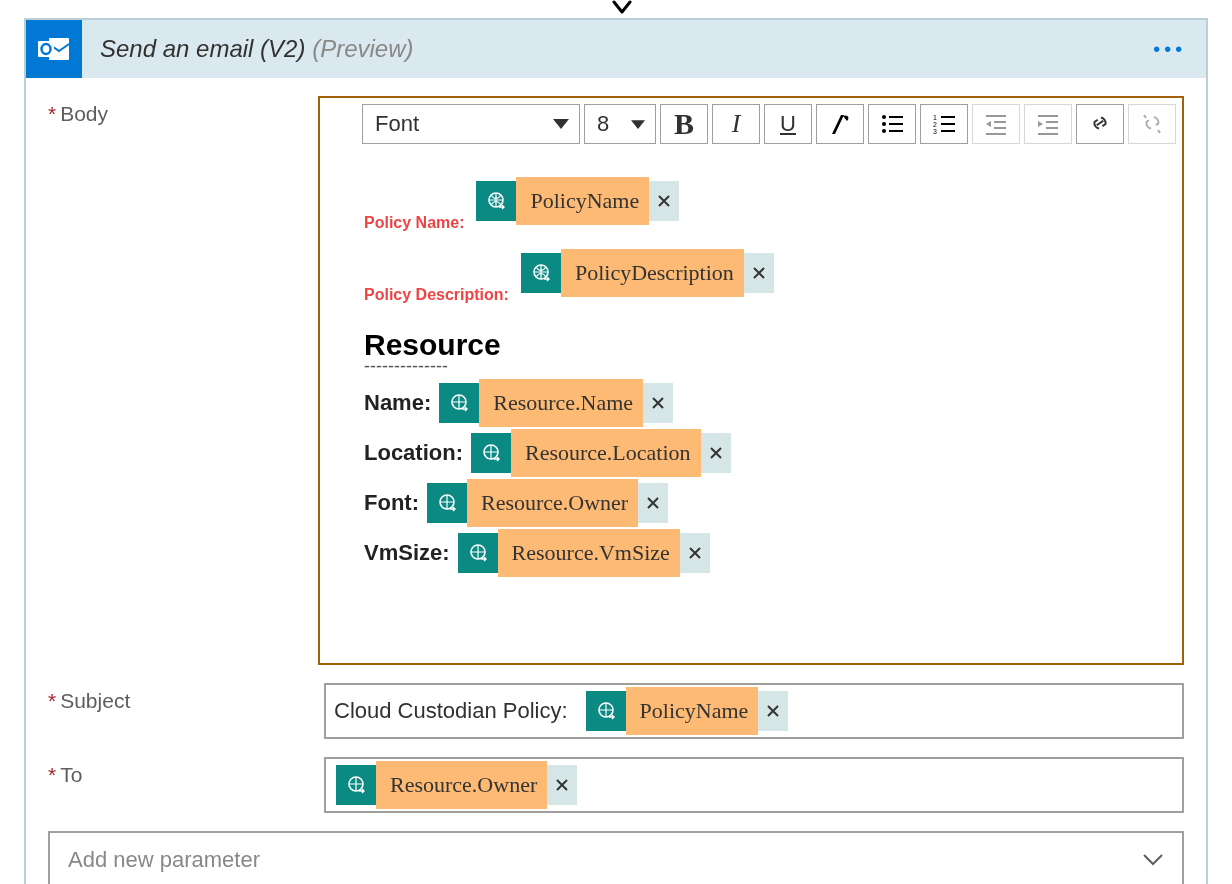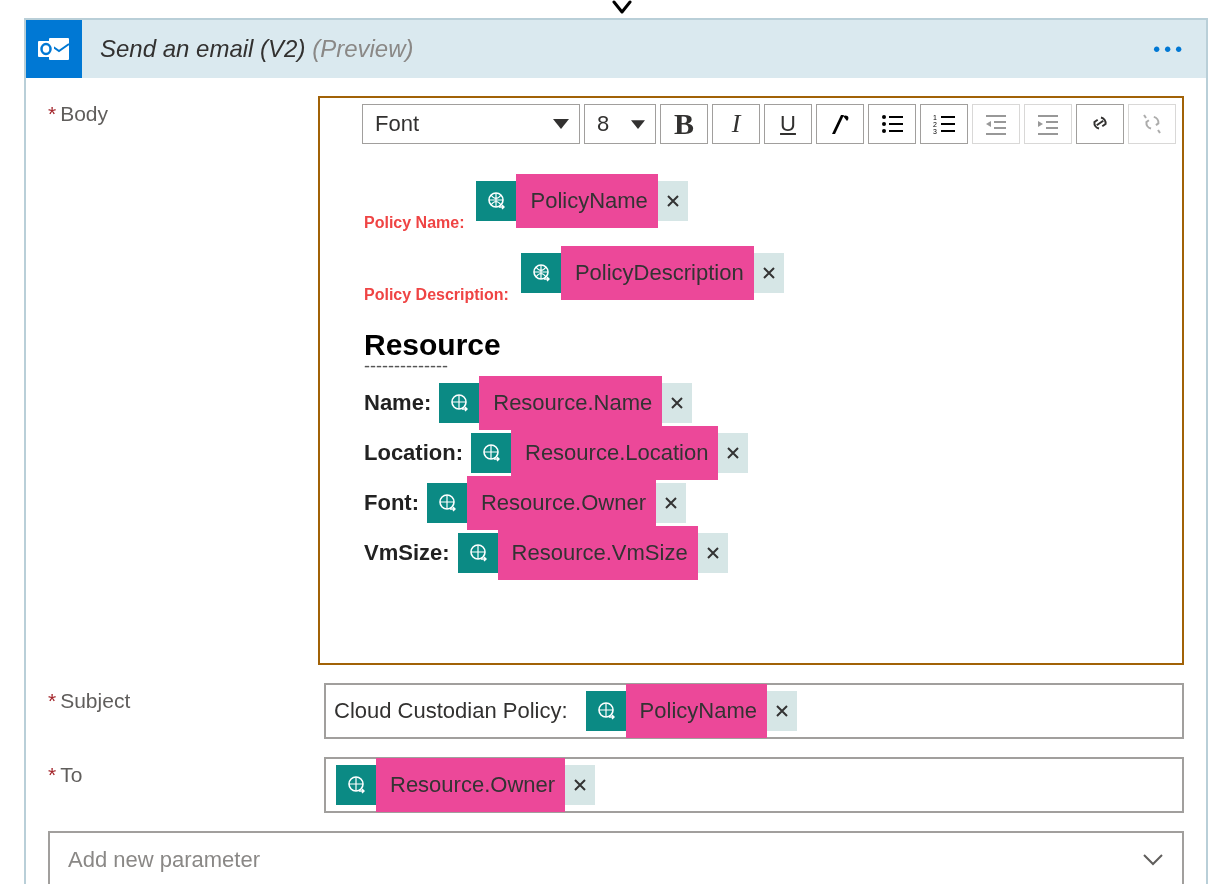--- a/index.html
+++ b/index.html
@@ -42,21 +42,21 @@
   .editor-content { padding:14px 8px 80px 8px; font-size:22px; }
   .line { display:flex; align-items:center; flex-wrap:wrap; margin:6px 0 10px 0; }
   .lbl-strong { font-weight:700; font-size:16px; margin-right:10px; color:#ef4444;margin-top:44px; }
   .lbl-small  { font-weight:700; font-size:22px; margin-right:6px; color:#222;text-align:center;}
   .heading { font-weight:700; font-size:30px; margin-top:24px; }
   .dashes { letter-spacing:0px; color:#555; font-size:18px; margin-top:-6px; margin-bottom:4px; }
 
   
   .token { display:inline-flex; align-items:center; height:40px; margin:0 2px; }
   .token .ticon { width:40px; height:40px; background:#0B8A84; display:flex; align-items:center; justify-content:center; color:#fff; }
-  .token .ttext { background:#ec4899; height:54px; display:flex; align-items:center; padding:0 10px 0 14px; font-size:22px; color:#333; }
+  .token .ttext { background:#fdba74; height:48px; display:flex; align-items:center; padding:0 10px 0 14px; font-size:22px; color:#333;font-family:Liberation Serif, serif; }
   .token .tclose { background:#D6E6E6; height:40px; width:30px; display:flex; align-items:center; justify-content:center; cursor:pointer; font-size:18px; color:#333; }
   .token .tclose svg { display:block; }
 
   
   .ibox { border:2px solid #A19F9D; background:#fff; min-height:56px; display:flex; align-items:center; padding:6px 8px; font-size:22px; color:#323130; gap:16px; flex-wrap:wrap; }
 
   
   .add-param-row { margin-top:18px; }
   .add-param { border:2px solid #A19F9D; height:58px; display:flex; align-items:center; padding:0 18px; font-size:22px; color:#8A8886; cursor:pointer; }
   .add-param .chev { margin-left:auto; }

